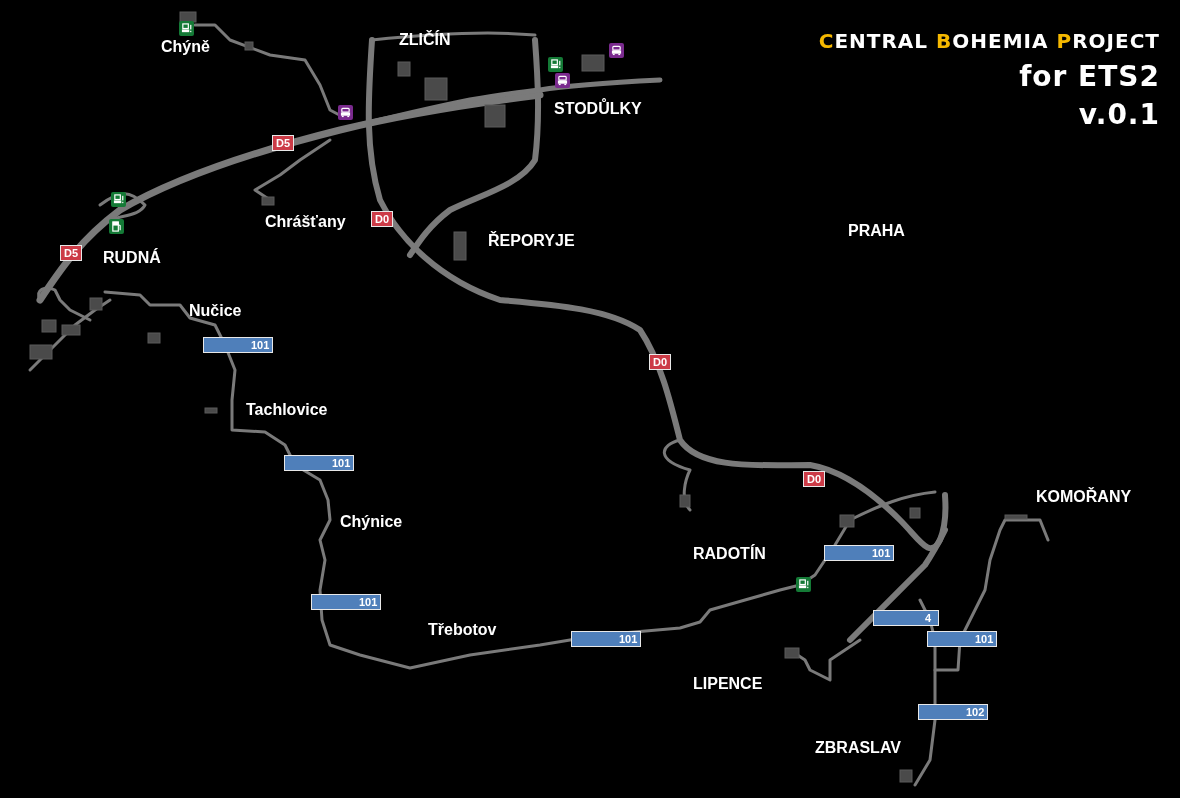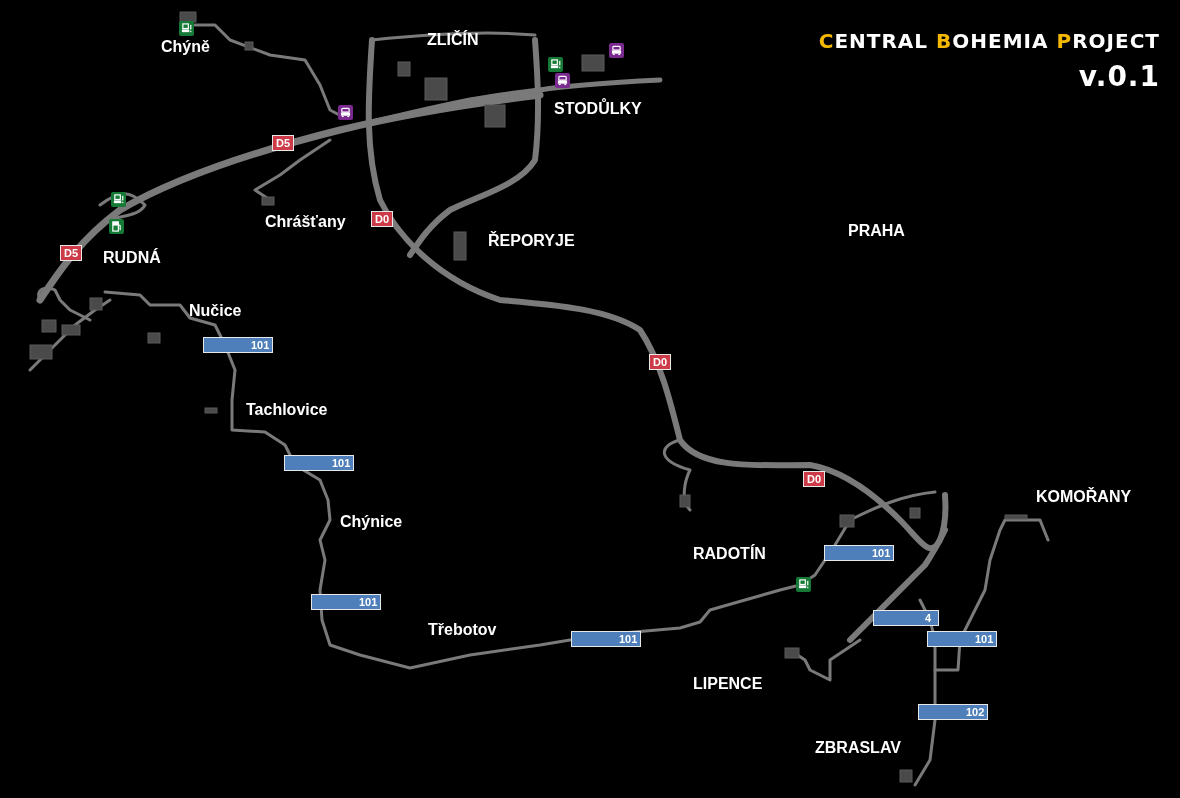--- a/index.html
+++ b/index.html
@@ -74,26 +74,27 @@
     <rect x="910" y="508" width="10" height="10"></rect>
     <rect x="785" y="648" width="14" height="10"></rect>
     <rect x="680" y="495" width="10" height="12"></rect>
     <rect x="1005" y="515" width="22" height="4"></rect>
     <rect x="900" y="770" width="12" height="12"></rect>
   </g>
 </svg>
 
 <div class="title-block">
   <div class="title-line1"><span class="accent">C</span><span>ENTRAL </span><span class="accent">B</span><span>OHEMIA </span><span class="accent">P</span><span>ROJECT</span></div>
+  <div class="title-line2">for ETS2</div>
   <div class="title-line3">v.0.1</div>
 </div>
 
 <div id="places">
     <div class="place" style="left: 161px; top: 38px;">Chýně</div>
-    <div class="place" style="left: 399px; top: 31px; margin-left: 28px;">ZLIČÍN</div>
+    <div class="place" style="left: 399px; top: 31px;">ZLIČÍN</div>
     <div class="place" style="left: 554px; top: 100px;">STODŮLKY</div>
     <div class="place" style="left: 265px; top: 213px;">Chrášťany</div>
     <div class="place" style="left: 488px; top: 232px;">ŘEPORYJE</div>
     <div class="place big" style="left: 848px; top: 222px;">PRAHA</div>
     <div class="place" style="left: 103px; top: 249px;">RUDNÁ</div>
     <div class="place" style="left: 189px; top: 302px;">Nučice</div>
     <div class="place" style="left: 246px; top: 401px;">Tachlovice</div>
     <div class="place" style="left: 340px; top: 513px;">Chýnice</div>
     <div class="place" style="left: 693px; top: 545px;">RADOTÍN</div>
     <div class="place" style="left: 1036px; top: 488px;">KOMOŘANY</div>

